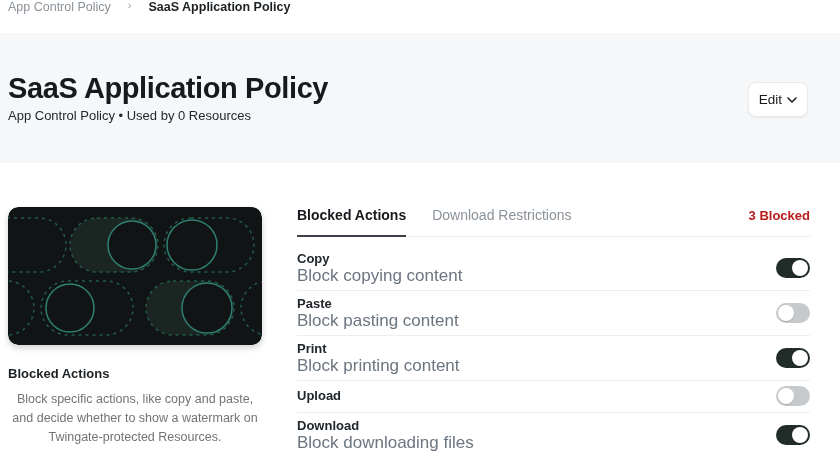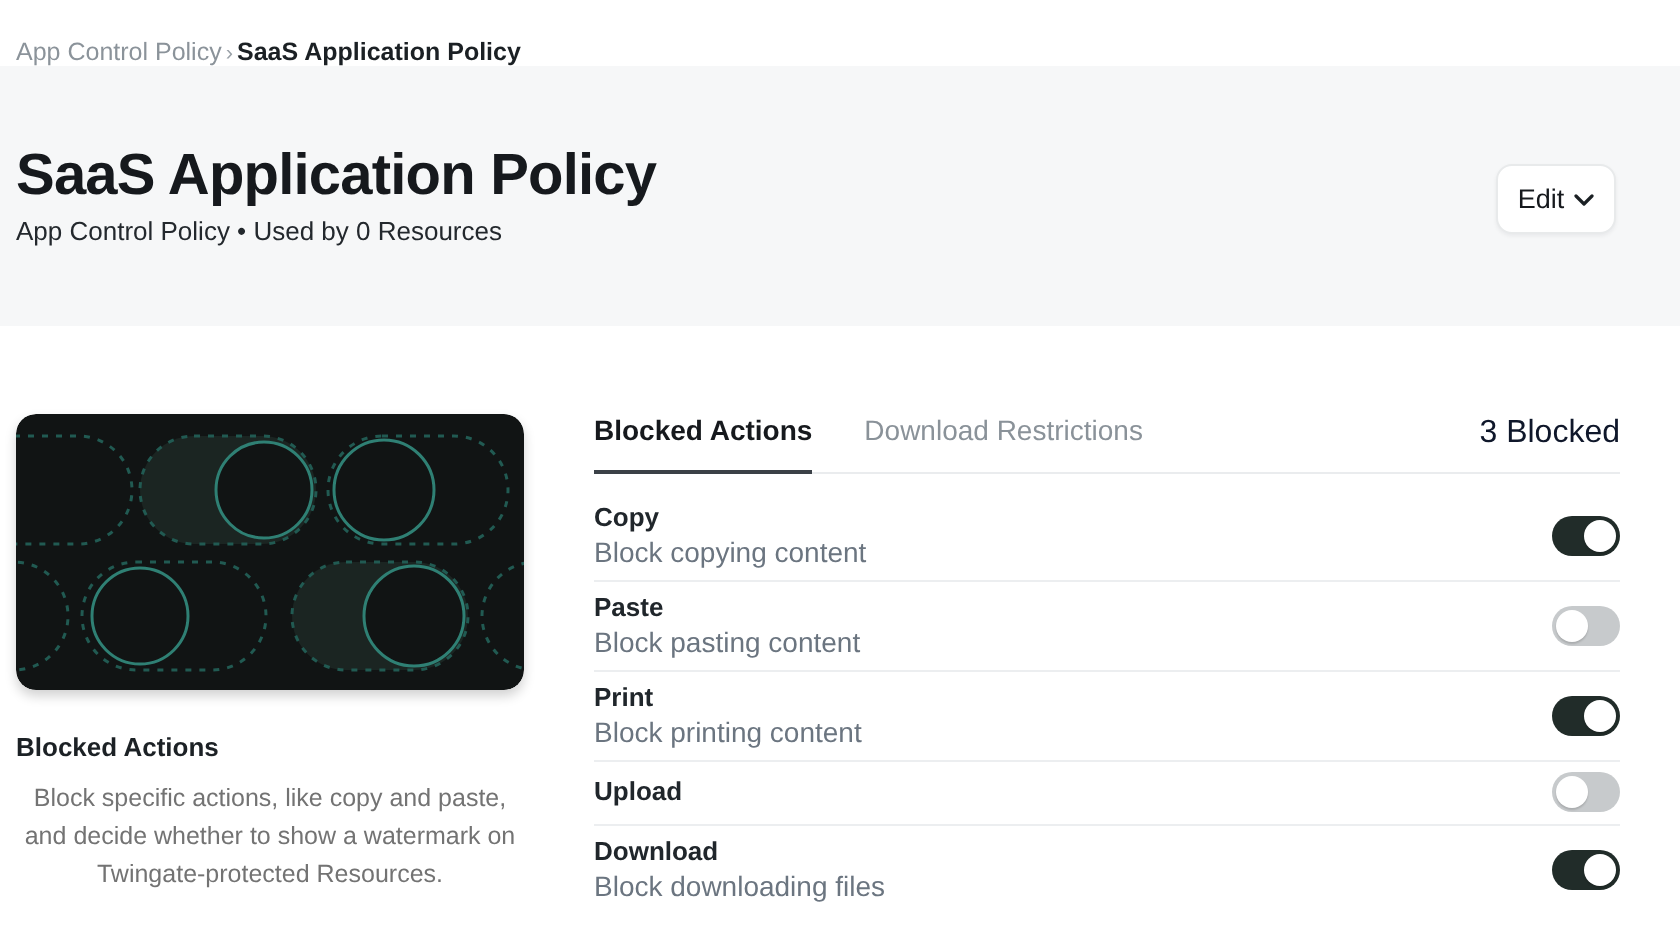--- a/index.html
+++ b/index.html
@@ -8,22 +8,22 @@
     font-family:"Liberation Sans", sans-serif;
     background:#ffffff;
     color:#1b2024;
     overflow:hidden;
   }
 
   
   .breadcrumb {
     height:33px;
     display:flex;
-    align-items:flex-end;
-    gap:2px;
+    align-items:flex-start;
+    gap:17px;
     padding:0 8px;
     background:#ffffff;
     font-size:12.5px;
   }
   .crumb-parent { color:#8b939a; cursor:pointer; }
   .crumb-sep { color:#9aa1a8; font-size:11px; margin-top:-1px; }
   .crumb-current { color:#1b2024; font-weight:700; }
 
   
   .hero {
@@ -112,44 +112,44 @@
     border-bottom:2px solid transparent;
   }
   .tab.active {
     color:#16191d;
     font-weight:600;
     border-bottom-color:#3b4147;
   }
   .tab.inactive { color:#8a9299; font-weight:400; }
   .tab-count {
     margin-left:auto;
-    font-size:16px;
-    font-weight:400;
-    color:#0f172a;
+    font-size:13px;
+    font-weight:700;
+    color:#b91c1c;
     padding-top:1px;
   }
 
   
   .rows { margin-top:9px; }
   .action-row {
     display:flex;
     align-items:center;
     justify-content:space-between;
     padding:5px 0 6px 0;
     border-bottom:1px solid #eceef0;
   }
   .action-row:last-child { border-bottom:none; }
   .row-title {
     font-size:13px;
     font-weight:700;
     color:#20262b;
     line-height:16px;
   }
   .row-subtitle {
-    font-size:14px;
+    font-size:17px;
     color:#6b7580;
     line-height:16px;
     margin-top:1px;
   }
 
   
   .toggle {
     position:relative;
     width:34px; height:20px;
     border-radius:10px;

